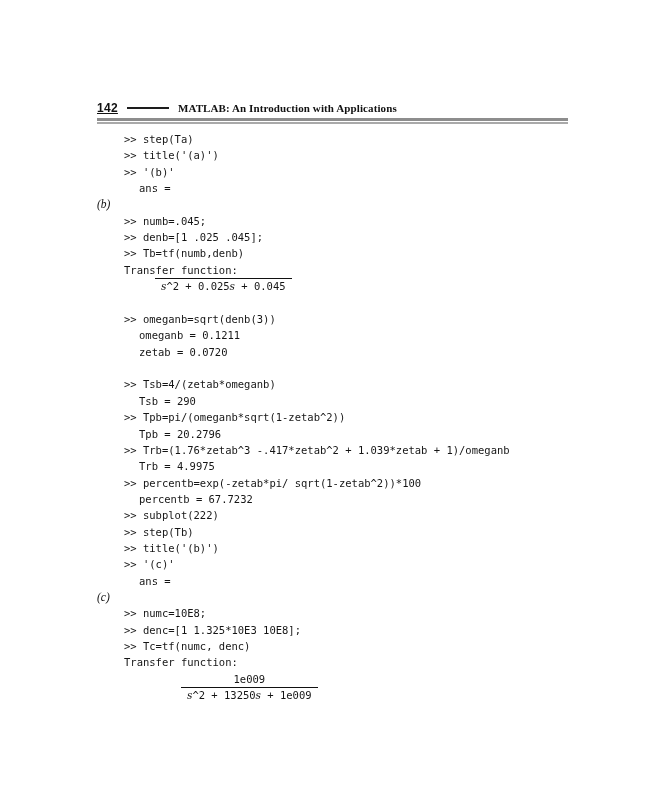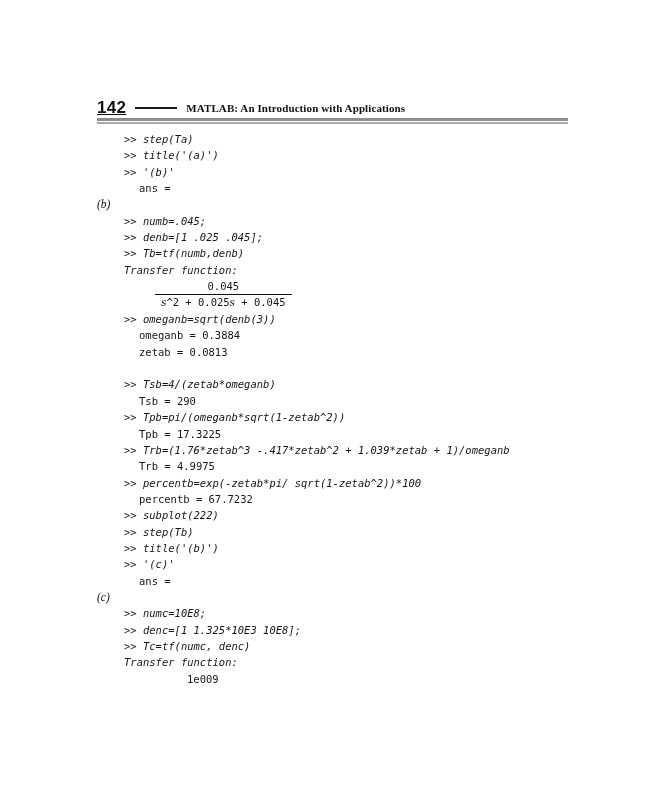--- a/index.html
+++ b/index.html
@@ -22,21 +22,21 @@
     top: 100px;
     left: 97px;
     right: 94px;
     height: 15px;
     display: flex;
     align-items: center;
   }
   .pagenum {
     font-family: "Liberation Sans", sans-serif;
     font-weight: bold;
-    font-size: 17px;
+    font-size: 12px;
     color: #111;
     letter-spacing: 0.3px;
     text-decoration: underline;
   }
   .head-dash {
     display: inline-block;
     width: 42px;
     height: 2px;
     background: #1d1d1d;
     margin: 0 9px 0 9px;
@@ -74,21 +74,21 @@
     color: #151515;
   }
   .ln.blank { height: 16.35px; }
   .ln.label {
     font-family: "Liberation Serif", serif;
     font-style: italic;
     font-size: 11.5px;
     color: #111;
   }
   .ind0 { padding-left: 0; }
-  .ind1 { padding-left: 27px; font-style: italic; }
+  .ind1 { padding-left: 27px; }
   .ind2 { padding-left: 42px; }
   .ind3 { padding-left: 58px; }
   .ind4 { padding-left: 84px; }
 
   
   .frac-row { height: 33px; line-height: normal; }
   .frac {
     display: inline-block;
     text-align: center;
     vertical-align: top;
@@ -129,39 +129,39 @@
   <div class="code-area" id="code-area">
       <div class="ln code ind1">&gt;&gt; step(Ta)</div>
       <div class="ln code ind1">&gt;&gt; title('(a)')</div>
       <div class="ln code ind1">&gt;&gt; '(b)'</div>
       <div class="ln result ind2">ans =</div>
       <div class="ln label ind0">(b)</div>
       <div class="ln code ind1">&gt;&gt; numb=.045;</div>
       <div class="ln code ind1">&gt;&gt; denb=[1 .025 .045];</div>
       <div class="ln code ind1">&gt;&gt; Tb=tf(numb,denb)</div>
       <div class="ln plain ind1">Transfer function:</div>
-      <div class="ln frac-row ind3"><div class="frac"><div class="num">0.045</div><div class="den"><i>s</i>^2 + 0.025<i>s</i> + 0.045</div></div></div>
+      <div class="ln frac-row ind3"><div class="frac"><div class="den"><i>s</i>^2 + 0.025<i>s</i> + 0.045</div></div></div>
       <div class="ln code ind1">&gt;&gt; omeganb=sqrt(denb(3))</div>
-      <div class="ln result ind2">omeganb = 0.3884</div>
-      <div class="ln result ind2">zetab = 0.0813</div>
+      <div class="ln result ind2">omeganb = 0.1211</div>
+      <div class="ln result ind2">zetab = 0.0720</div>
       <div class="ln blank"></div>
       <div class="ln code ind1">&gt;&gt; Tsb=4/(zetab*omeganb)</div>
       <div class="ln result ind2">Tsb = 290</div>
       <div class="ln code ind1">&gt;&gt; Tpb=pi/(omeganb*sqrt(1-zetab^2))</div>
-      <div class="ln result ind2">Tpb = 17.3225</div>
+      <div class="ln result ind2">Tpb = 20.2796</div>
       <div class="ln code ind1">&gt;&gt; Trb=(1.76*zetab^3 -.417*zetab^2 + 1.039*zetab + 1)/omeganb</div>
       <div class="ln result ind2">Trb = 4.9975</div>
       <div class="ln code ind1">&gt;&gt; percentb=exp(-zetab*pi/ sqrt(1-zetab^2))*100</div>
       <div class="ln result ind2">percentb = 67.7232</div>
       <div class="ln code ind1">&gt;&gt; subplot(222)</div>
       <div class="ln code ind1">&gt;&gt; step(Tb)</div>
       <div class="ln code ind1">&gt;&gt; title('(b)')</div>
       <div class="ln code ind1">&gt;&gt; '(c)'</div>
       <div class="ln result ind2">ans =</div>
       <div class="ln label ind0">(c)</div>
       <div class="ln code ind1">&gt;&gt; numc=10E8;</div>
       <div class="ln code ind1">&gt;&gt; denc=[1 1.325*10E3 10E8];</div>
       <div class="ln code ind1">&gt;&gt; Tc=tf(numc, denc)</div>
       <div class="ln plain ind1">Transfer function:</div>
-      <div class="ln frac-row ind4"><div class="frac"><div class="num">1e009</div></div></div>
+      <div class="ln frac-row ind4"><div class="frac"><div class="num">1e009</div><div class="den"><i>s</i>^2 + 13250<i>s</i> + 1e009</div></div></div>
     </div>
 
 </div>
 
 </body></html>

